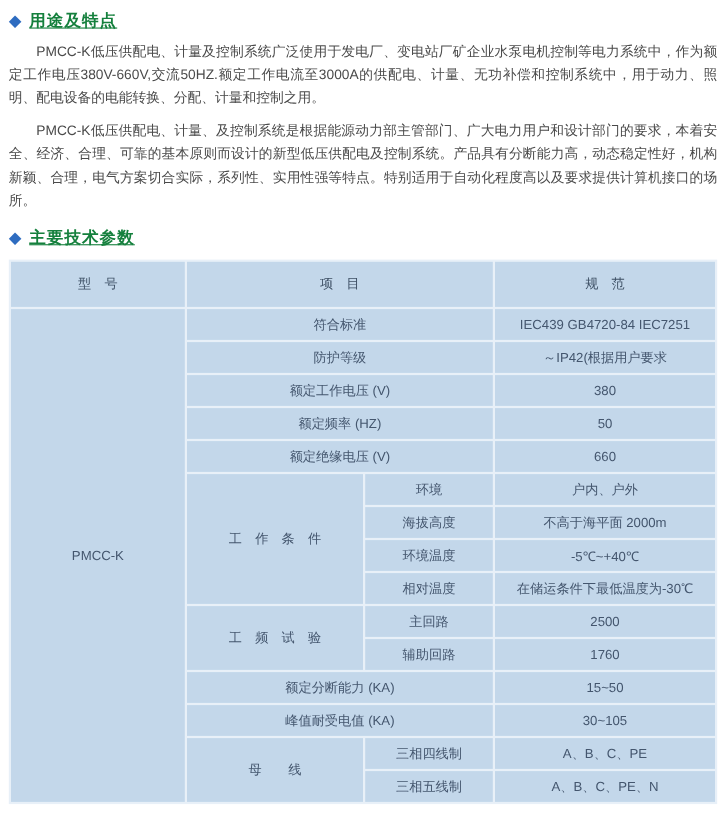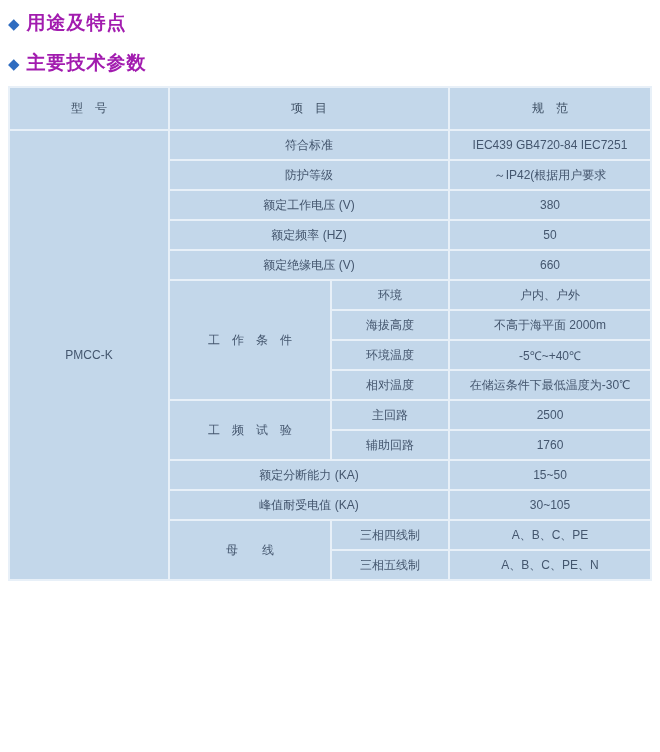--- a/index.html
+++ b/index.html
@@ -21,24 +21,25 @@
     align-items: center;
     gap: 7px;
     margin: 4px 0 8px 0;
   }
   .section-heading .diamond {
     color: #2e6cc0;
     font-size: 15px;
     line-height: 1;
   }
   .section-heading .title {
-    font-size: 19px;
+    font-size: 15px;
     font-weight: bold;
-    color: #a21caf;
+    color: #15803d;
     letter-spacing: 1px;
+    text-decoration: underline;
   }
   .body-text {
     font-size: 12.5px;
     line-height: 21px;
     color: #4a4a4a;
     text-align: justify;
     text-indent: 2em;
     margin: 0 0 9px 0;
   }
   .params-heading {
@@ -76,20 +77,22 @@
 </head>
 <body>
 
 <div class="page">
 
   <div class="section-heading">
     <span class="diamond">◆</span>
     <span class="title">用途及特点</span>
   </div>
 
+  <p class="body-text">PMCC-K低压供配电、计量及控制系统广泛使用于发电厂、变电站厂矿企业水泵电机控制等电力系统中，作为额定工作电压380V-660V,交流50HZ.额定工作电流至3000A的供配电、计量、无功补偿和控制系统中，用于动力、照明、配电设备的电能转换、分配、计量和控制之用。</p>
+  <p class="body-text">PMCC-K低压供配电、计量、及控制系统是根据能源动力部主管部门、广大电力用户和设计部门的要求，本着安全、经济、合理、可靠的基本原则而设计的新型低压供配电及控制系统。产品具有分断能力高，动态稳定性好，机构新颖、合理，电气方案切合实际，系列性、实用性强等特点。特别适用于自动化程度高以及要求提供计算机接口的场所。</p>
 
   <div class="section-heading params-heading">
     <span class="diamond">◆</span>
     <span class="title">主要技术参数</span>
   </div>
 
   <table class="spec-table">
     <colgroup>
       <col style="width:158px">
       <col style="width:160px">

